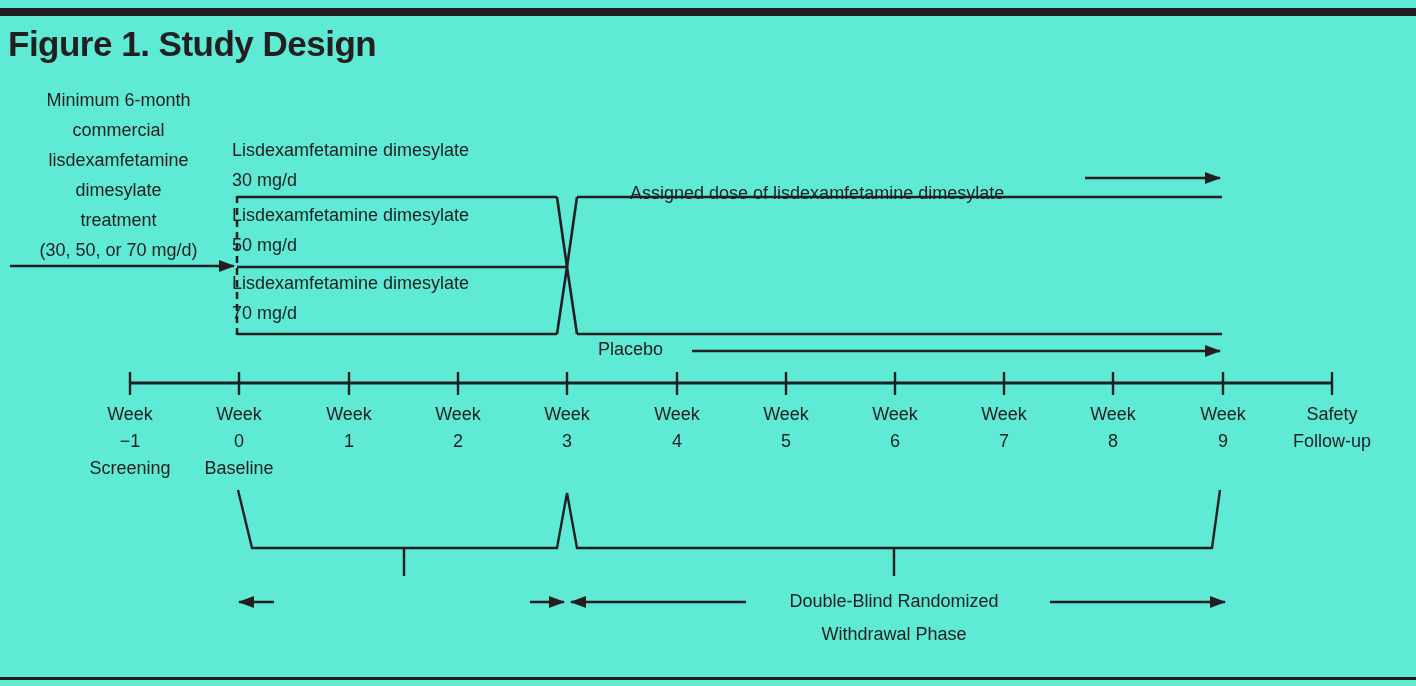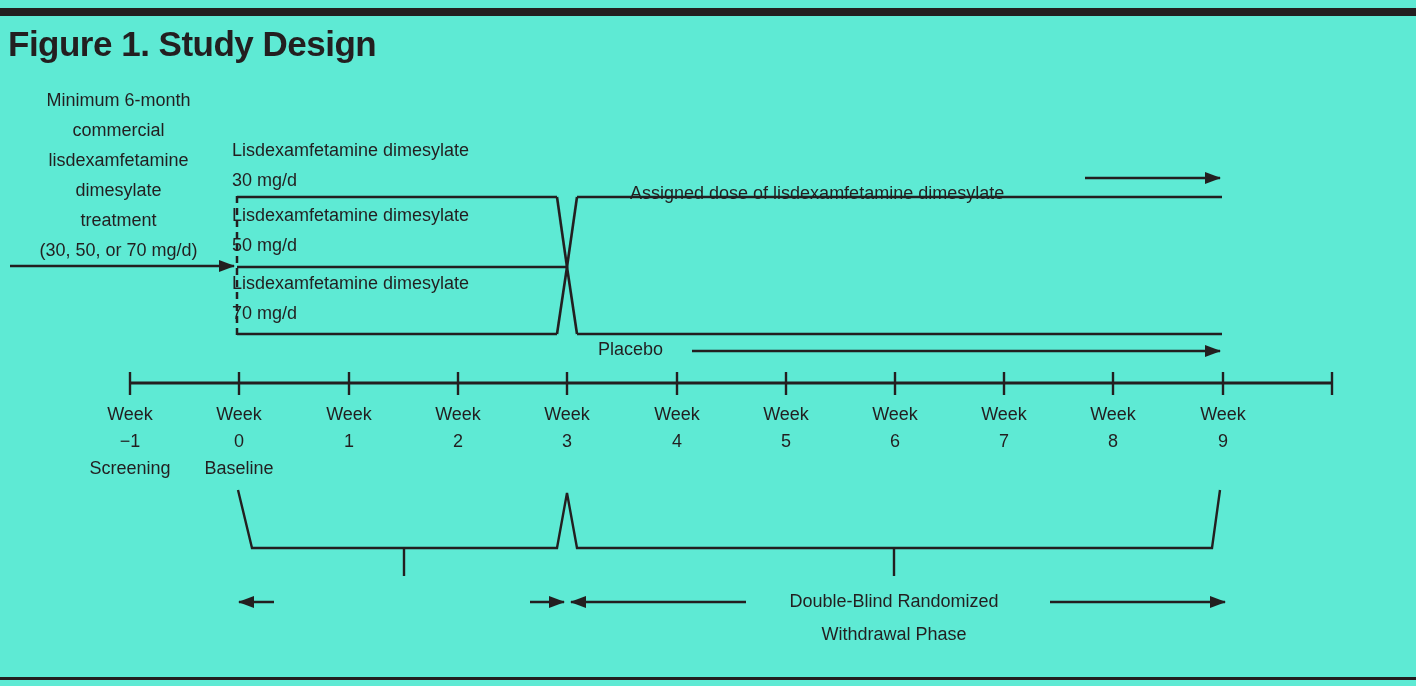--- a/index.html
+++ b/index.html
@@ -166,20 +166,24 @@
     <div>7</div>
   </div>
   <div class="txt tick" style="left:1113px;">
     <div>Week</div>
     <div>8</div>
   </div>
   <div class="txt tick" style="left:1223px;">
     <div>Week</div>
     <div>9</div>
   </div>
+  <div class="txt tick" style="left:1332px;">
+    <div>Safety</div>
+    <div>Follow-up</div>
+  </div>
 
   <div class="txt phase" style="left:894px;">
     <div>Double-Blind Randomized</div>
     <div>Withdrawal Phase</div>
   </div>
 
   <div class="rule-bottom"></div>
 </div>
 
 </body></html>

